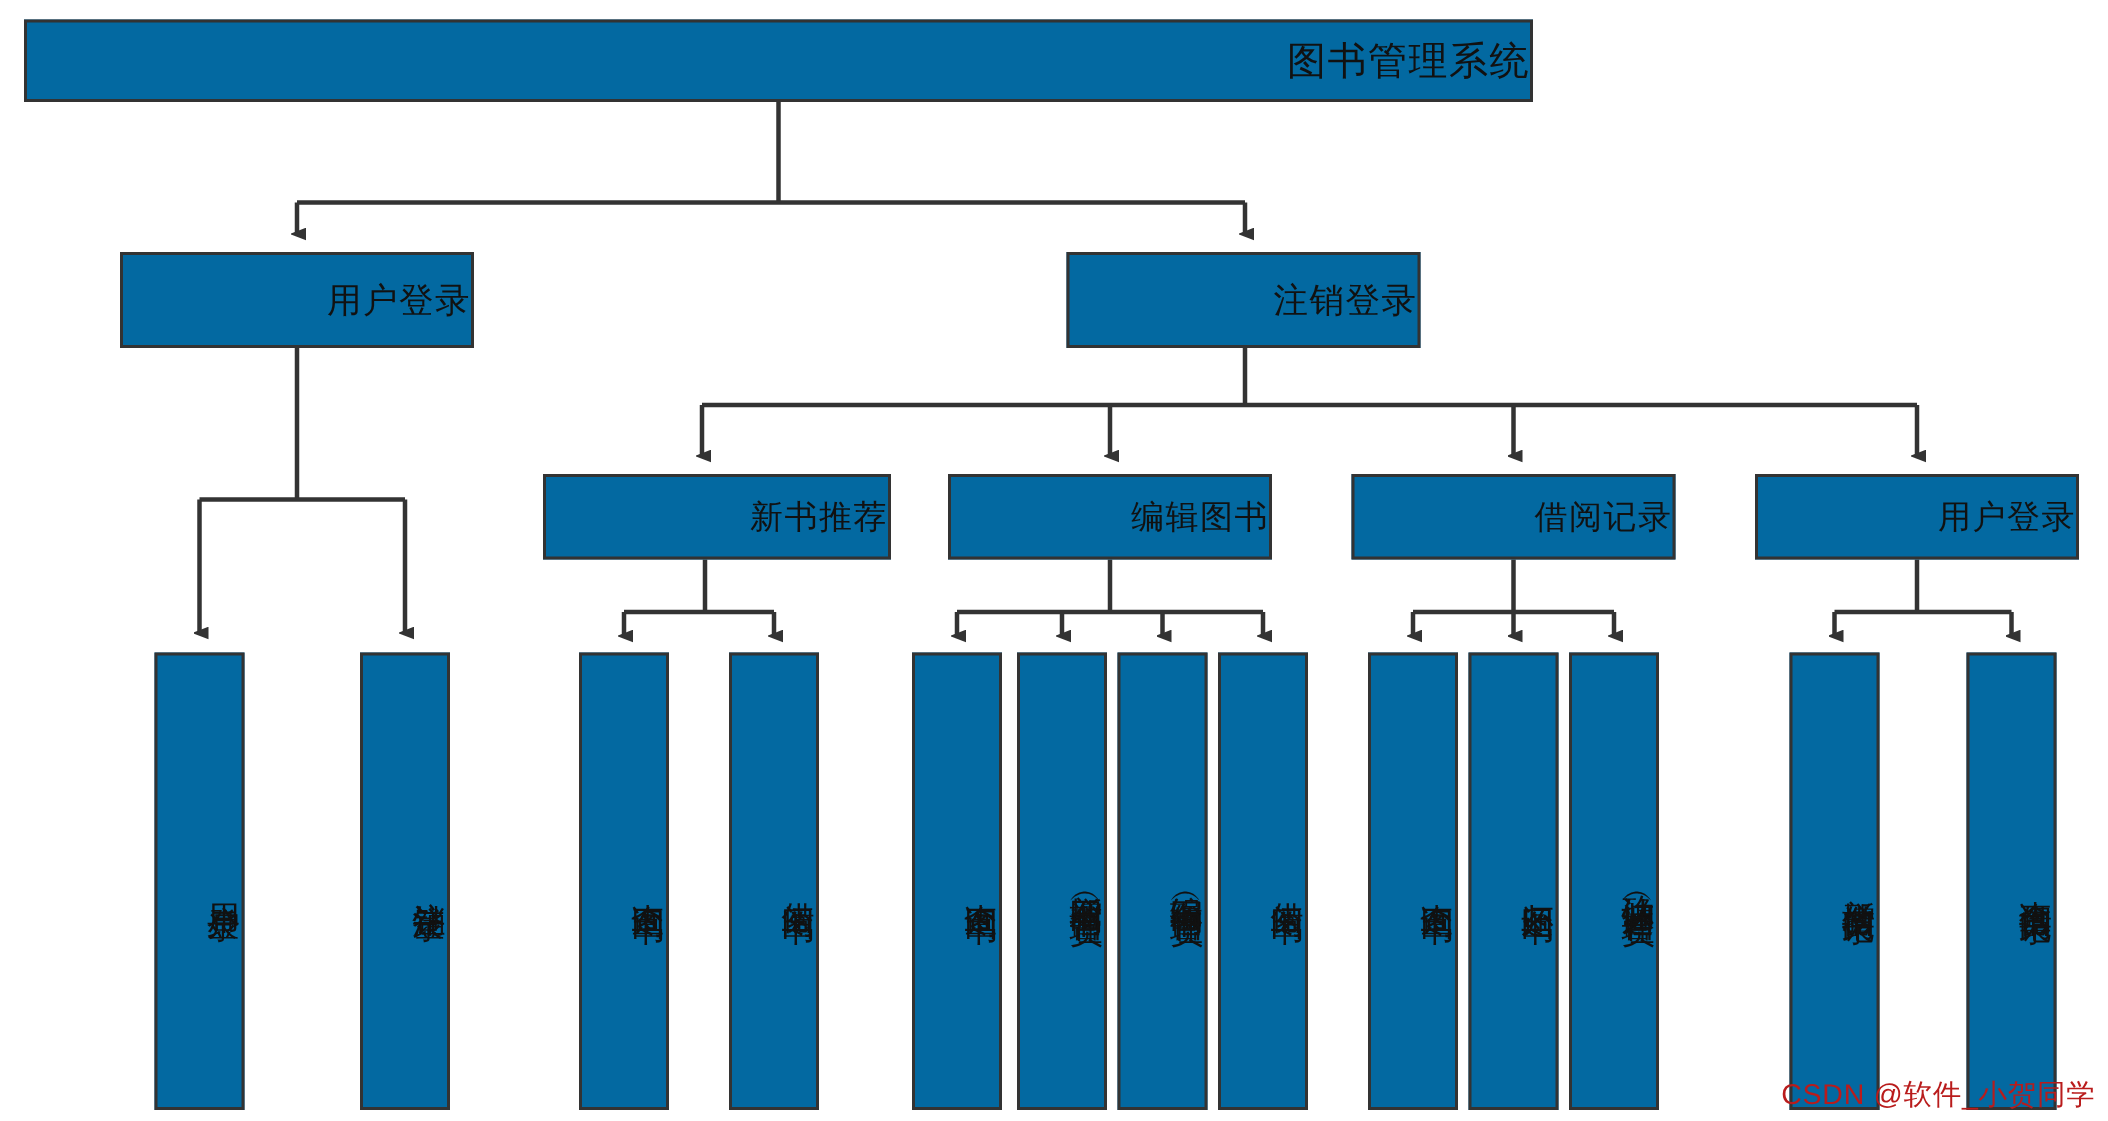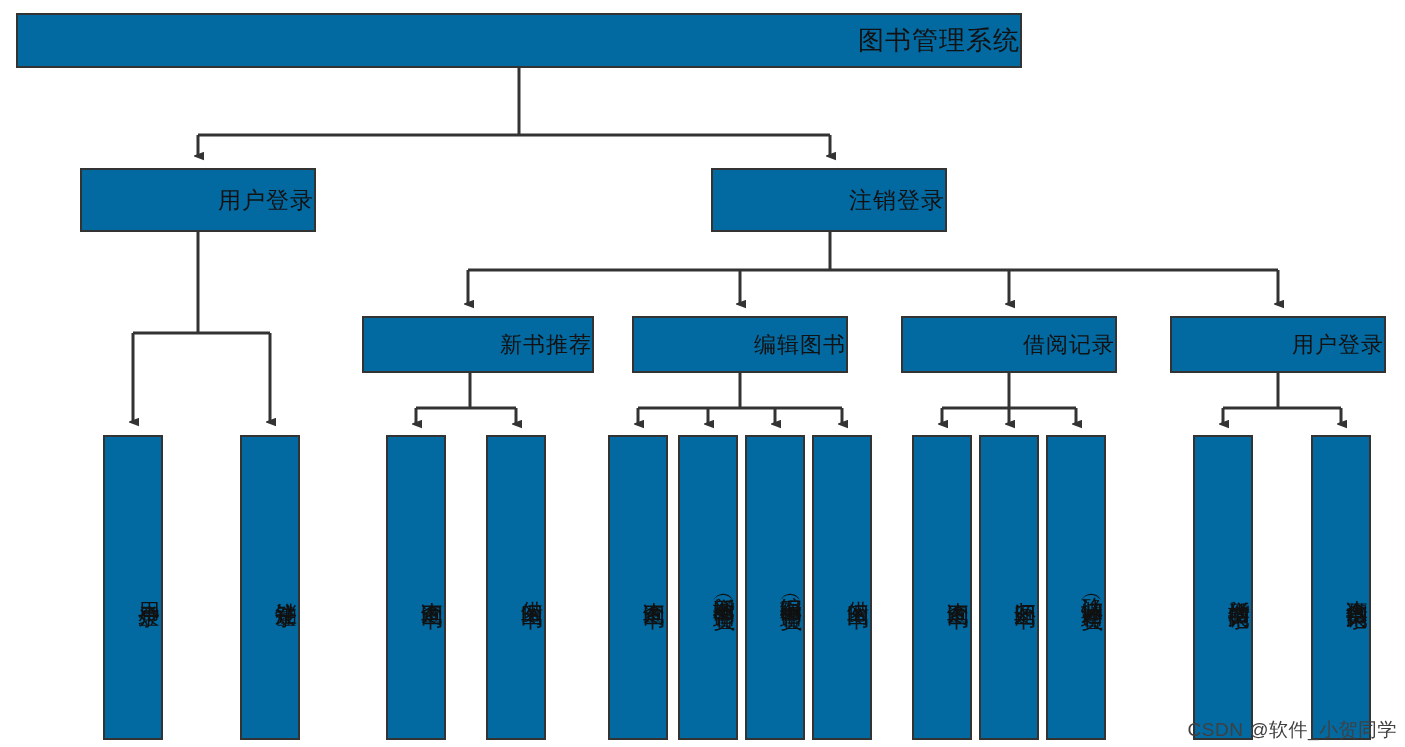--- a/index.html
+++ b/index.html
@@ -59,21 +59,21 @@
   }
   .hlabel {
     white-space: nowrap;
     letter-spacing: 1px;
   }
   #watermark {
     position: absolute;
     right: 8px;
     bottom: 4px;
     font-size: 19px;
-    color: #404040;
+    color: #b91c1c;
     letter-spacing: 0.5px;
     z-index: 5;
     white-space: nowrap;
   }
 </style>
 </head>
 <body>
 
 <div id="canvas">
 

